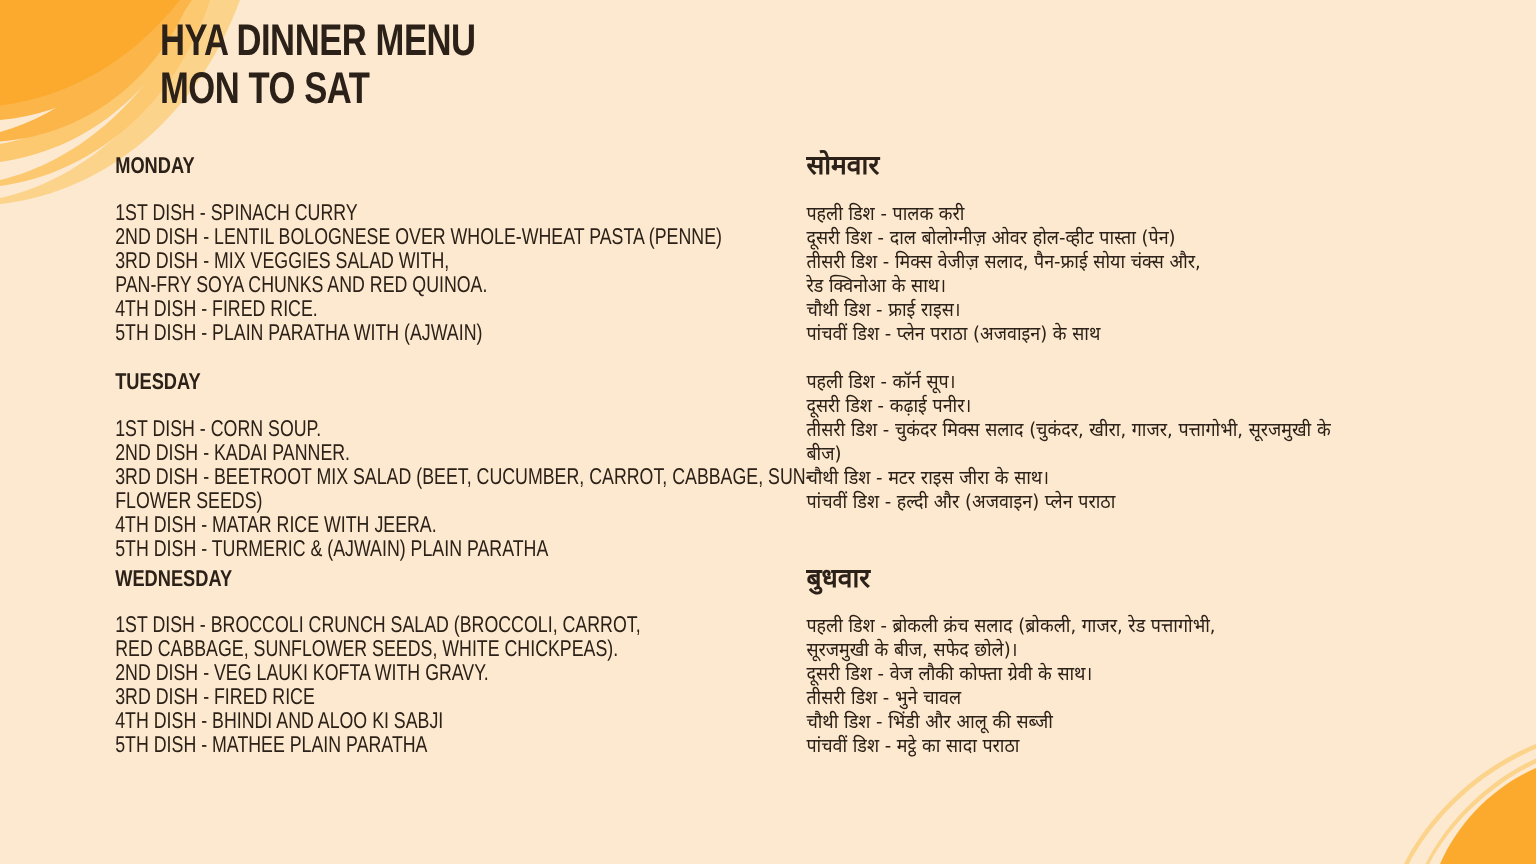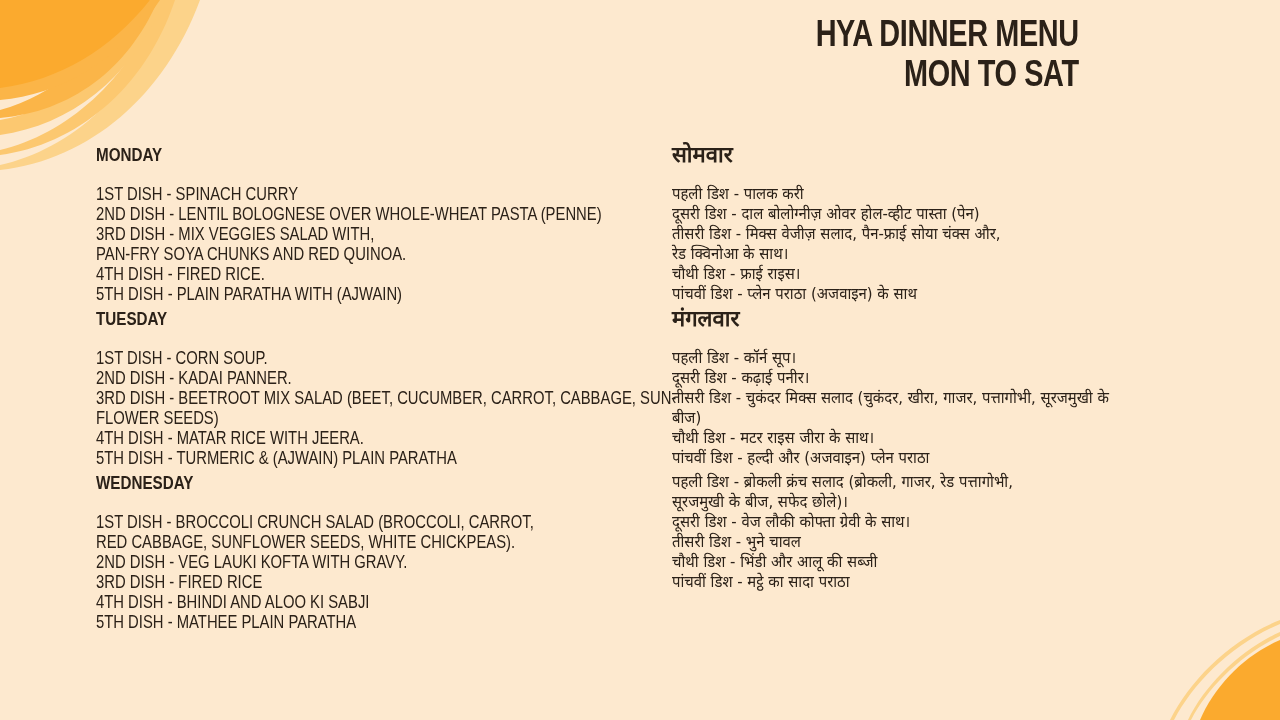--- a/index.html
+++ b/index.html
@@ -1,28 +1,28 @@
 <!DOCTYPE html>
 <html><head>
 <meta charset="utf-8">
 <style>
   html,body{margin:0;padding:0;}
   body{width:1280px;height:720px;overflow:hidden;background:#fde9cf;position:relative;font-family:"DejaVu Sans",sans-serif;color:#2b2118;}
   .deco{position:absolute;pointer-events:none;}
-  .title{position:absolute;left:0;top:14px;width:1212px;text-align:right;}
+  .title{position:absolute;left:0;top:14px;width:1212px;text-align:left;}
   .title-line{display:block;font-family:"Liberation Sans",sans-serif;font-weight:bold;font-size:37px;line-height:40px;letter-spacing:-0.5px;transform:scaleX(0.78);transform-origin:center;}
   .col{position:absolute;width:600px;}
   .col-en{left:96px;}
   .col-hi{left:672px;width:580px;}
   .day{position:absolute;left:0;width:100%;}
   .day-title{font-family:"Liberation Sans",sans-serif;font-weight:bold;font-size:19px;line-height:22px;transform:scaleX(0.8);transform-origin:left;white-space:nowrap;margin:0 0 18px 0;}
   .hi .day-title{font-family:"DejaVu Sans",sans-serif;font-size:22px;transform:none;}
   .dish{font-family:"Liberation Sans",sans-serif;font-size:19px;line-height:20px;transform:scaleX(0.78);transform-origin:left;white-space:nowrap;}
   .hi .dish{font-family:"DejaVu Sans",sans-serif;font-size:16px;transform:scaleX(0.93);}
-  .d1{top:128px;margin-top:16px;} .d2{top:308px;} .d3{top:472px;}
+  .d1{top:128px;} .d2{top:308px;} .d3{top:472px;}
 </style>
 </head>
 <body>
 
 <svg class="deco" style="left:0;top:0;" width="200" height="170" viewBox="0 0 200 170">
   <path d="M0,165 C70,150 140,90 170,0 L200,0 C165,95 90,160 0,170 Z" fill="#fcd38a"></path>
   <path d="M0,150 C65,135 130,80 160,0 L175,0 C145,90 75,145 0,155 Z" fill="#fcc870"></path>
   <path d="M0,120 C60,110 110,65 140,0 L165,0 C130,80 70,125 0,135 Z" fill="#fcc870"></path>
   <path d="M0,110 C55,95 100,55 125,0 L158,0 C128,70 70,112 0,118 Z" fill="#fbb548"></path>
   <path d="M0,0 L150,0 C120,50 70,85 0,90 Z" fill="#fbaa2e"></path>
@@ -74,29 +74,29 @@
   <div class="day d1">
     <div class="day-title">सोमवार</div>
     <div class="dish">पहली डिश - पालक करी</div>
     <div class="dish">दूसरी डिश - दाल बोलोग्नीज़ ओवर होल-व्हीट पास्ता (पेन)</div>
     <div class="dish">तीसरी डिश - मिक्स वेजीज़ सलाद, पैन-फ्राई सोया चंक्स और,</div>
     <div class="dish">रेड क्विनोआ के साथ।</div>
     <div class="dish">चौथी डिश - फ्राई राइस।</div>
     <div class="dish">पांचवीं डिश - प्लेन पराठा (अजवाइन) के साथ</div>
   </div>
   <div class="day d2">
-    <div class="day-title">मंगलवार</div>
     <div class="dish">पहली डिश - कॉर्न सूप।</div>
     <div class="dish">दूसरी डिश - कढ़ाई पनीर।</div>
     <div class="dish">तीसरी डिश - चुकंदर मिक्स सलाद (चुकंदर, खीरा, गाजर, पत्तागोभी, सूरजमुखी के</div>
     <div class="dish">बीज)</div>
     <div class="dish">चौथी डिश - मटर राइस जीरा के साथ।</div>
     <div class="dish">पांचवीं डिश - हल्दी और (अजवाइन) प्लेन पराठा</div>
   </div>
   <div class="day d3">
+    <div class="day-title">बुधवार</div>
     <div class="dish">पहली डिश - ब्रोकली क्रंच सलाद (ब्रोकली, गाजर, रेड पत्तागोभी,</div>
     <div class="dish">सूरजमुखी के बीज, सफेद छोले)।</div>
     <div class="dish">दूसरी डिश - वेज लौकी कोफ्ता ग्रेवी के साथ।</div>
     <div class="dish">तीसरी डिश - भुने चावल</div>
     <div class="dish">चौथी डिश - भिंडी और आलू की सब्जी</div>
     <div class="dish">पांचवीं डिश - मट्ठे का सादा पराठा</div>
   </div>
 </div>
 
 </body></html>

